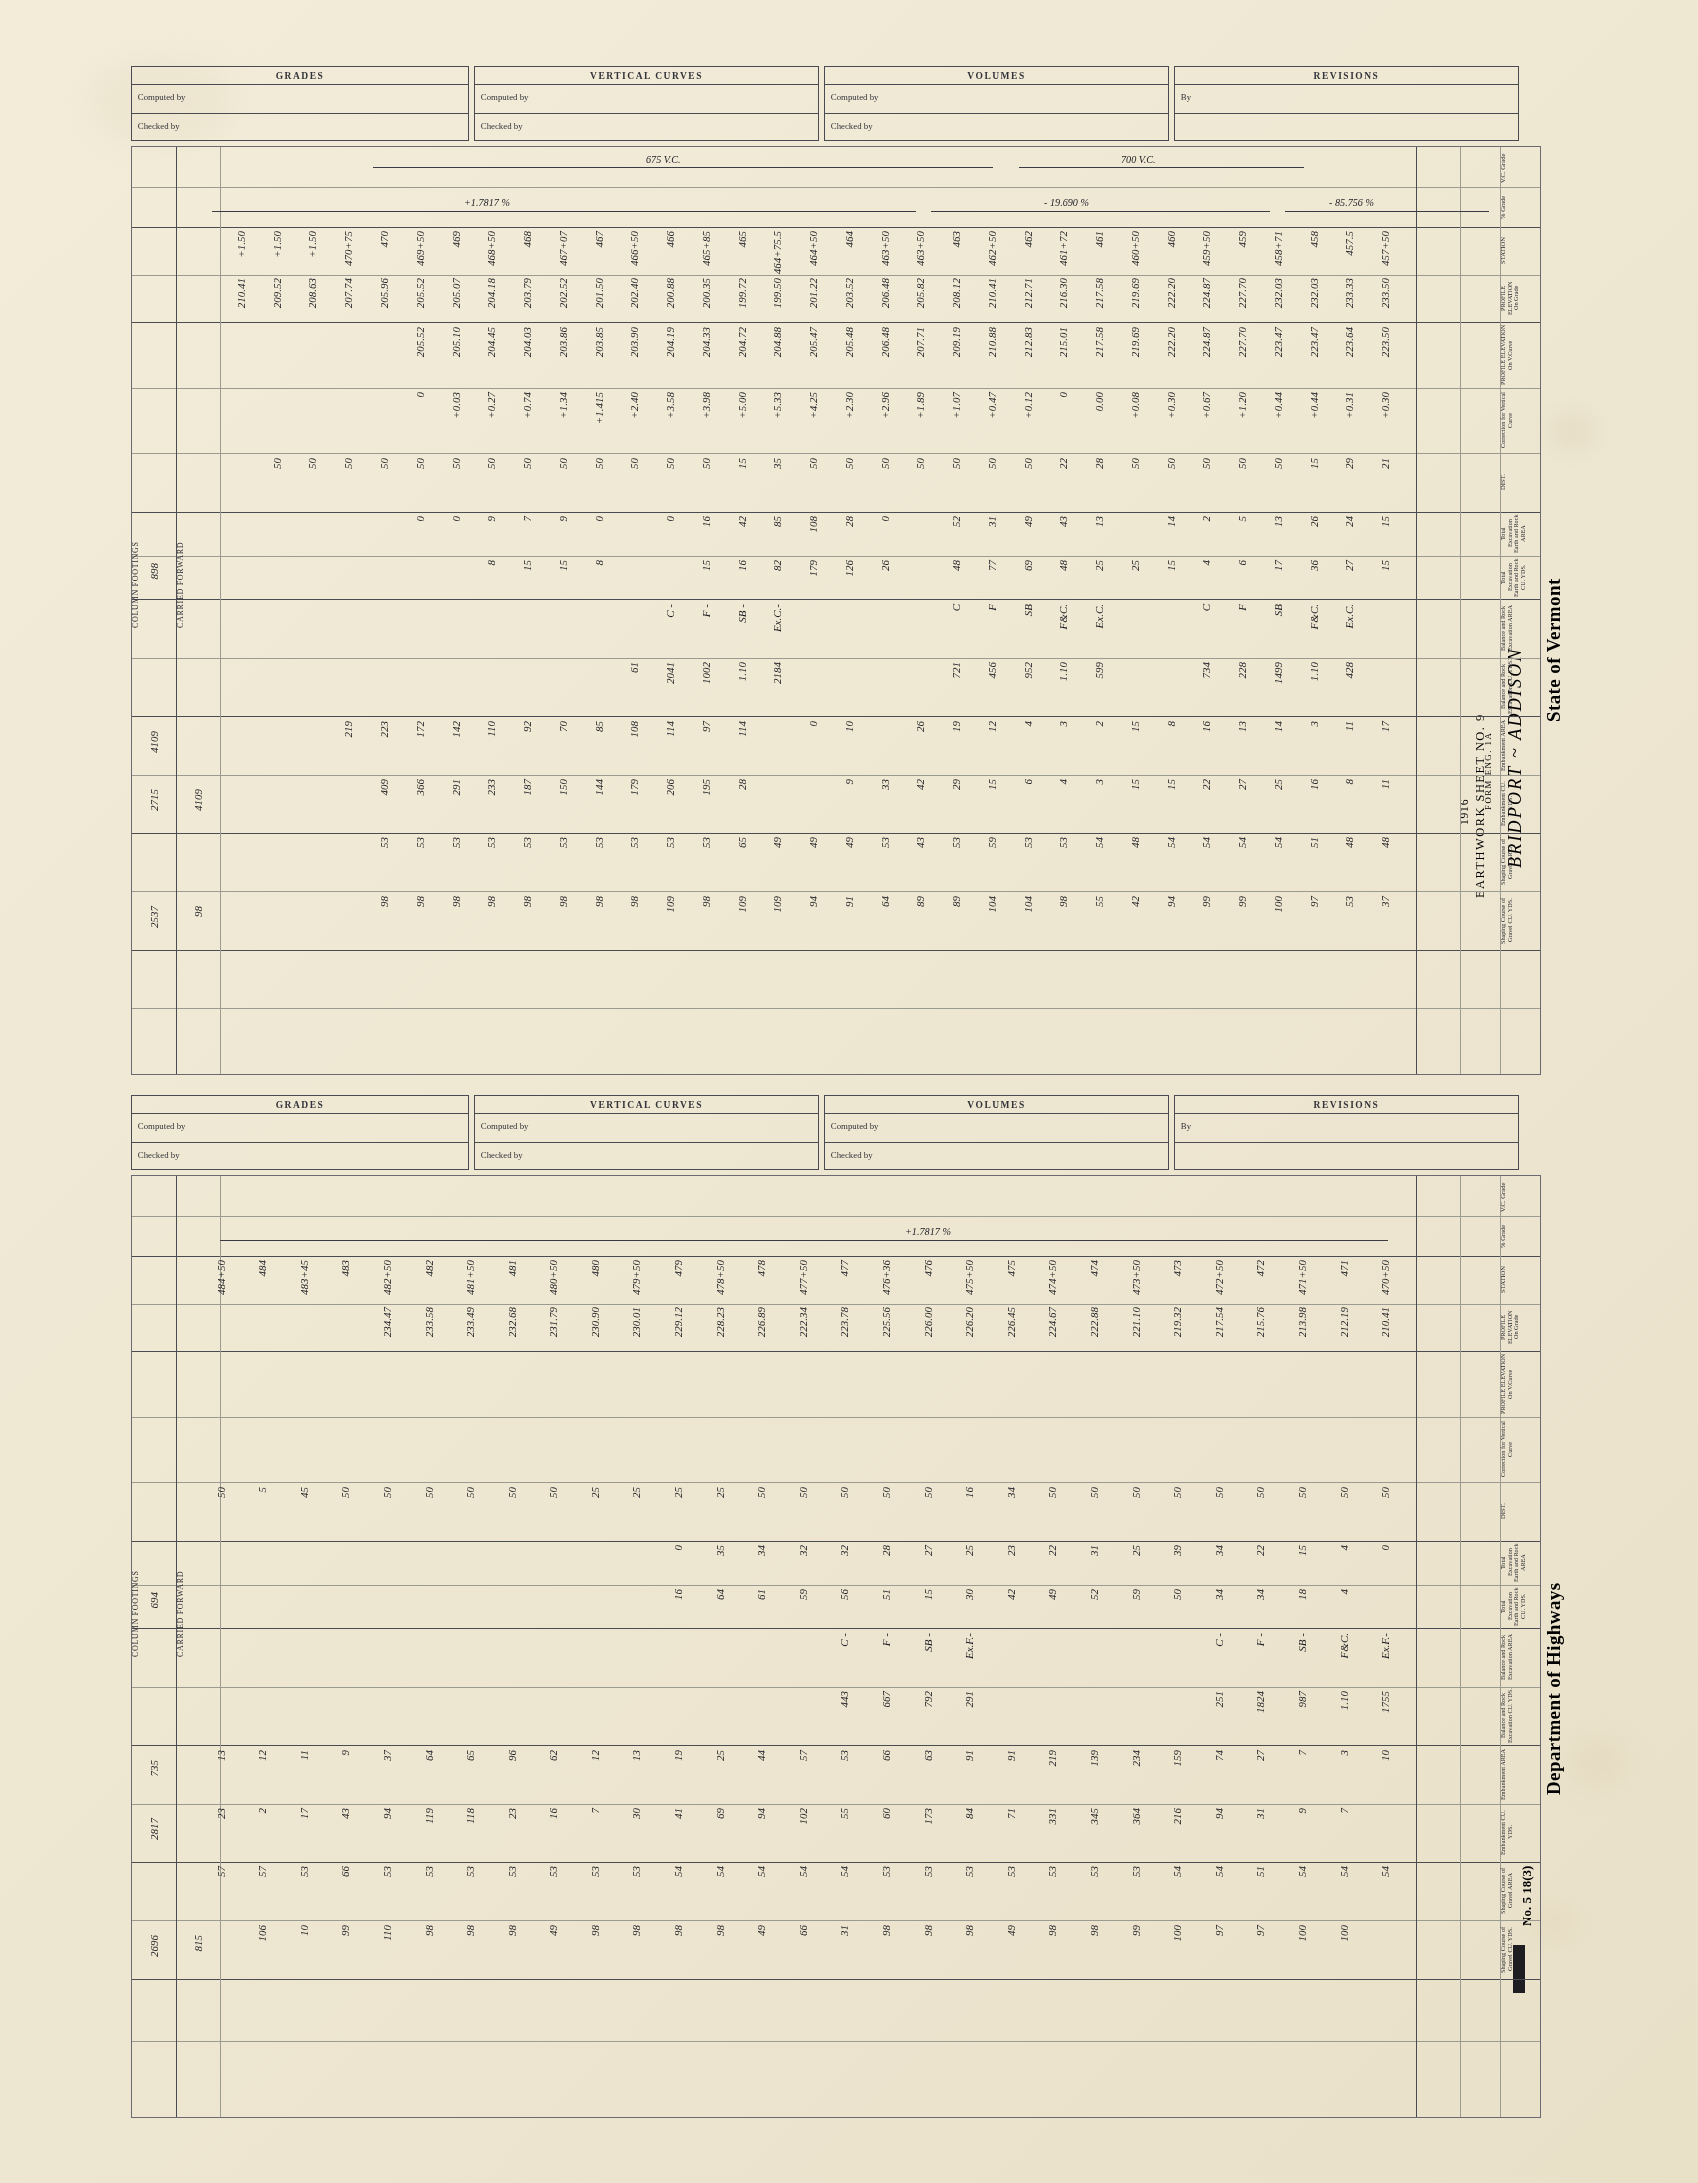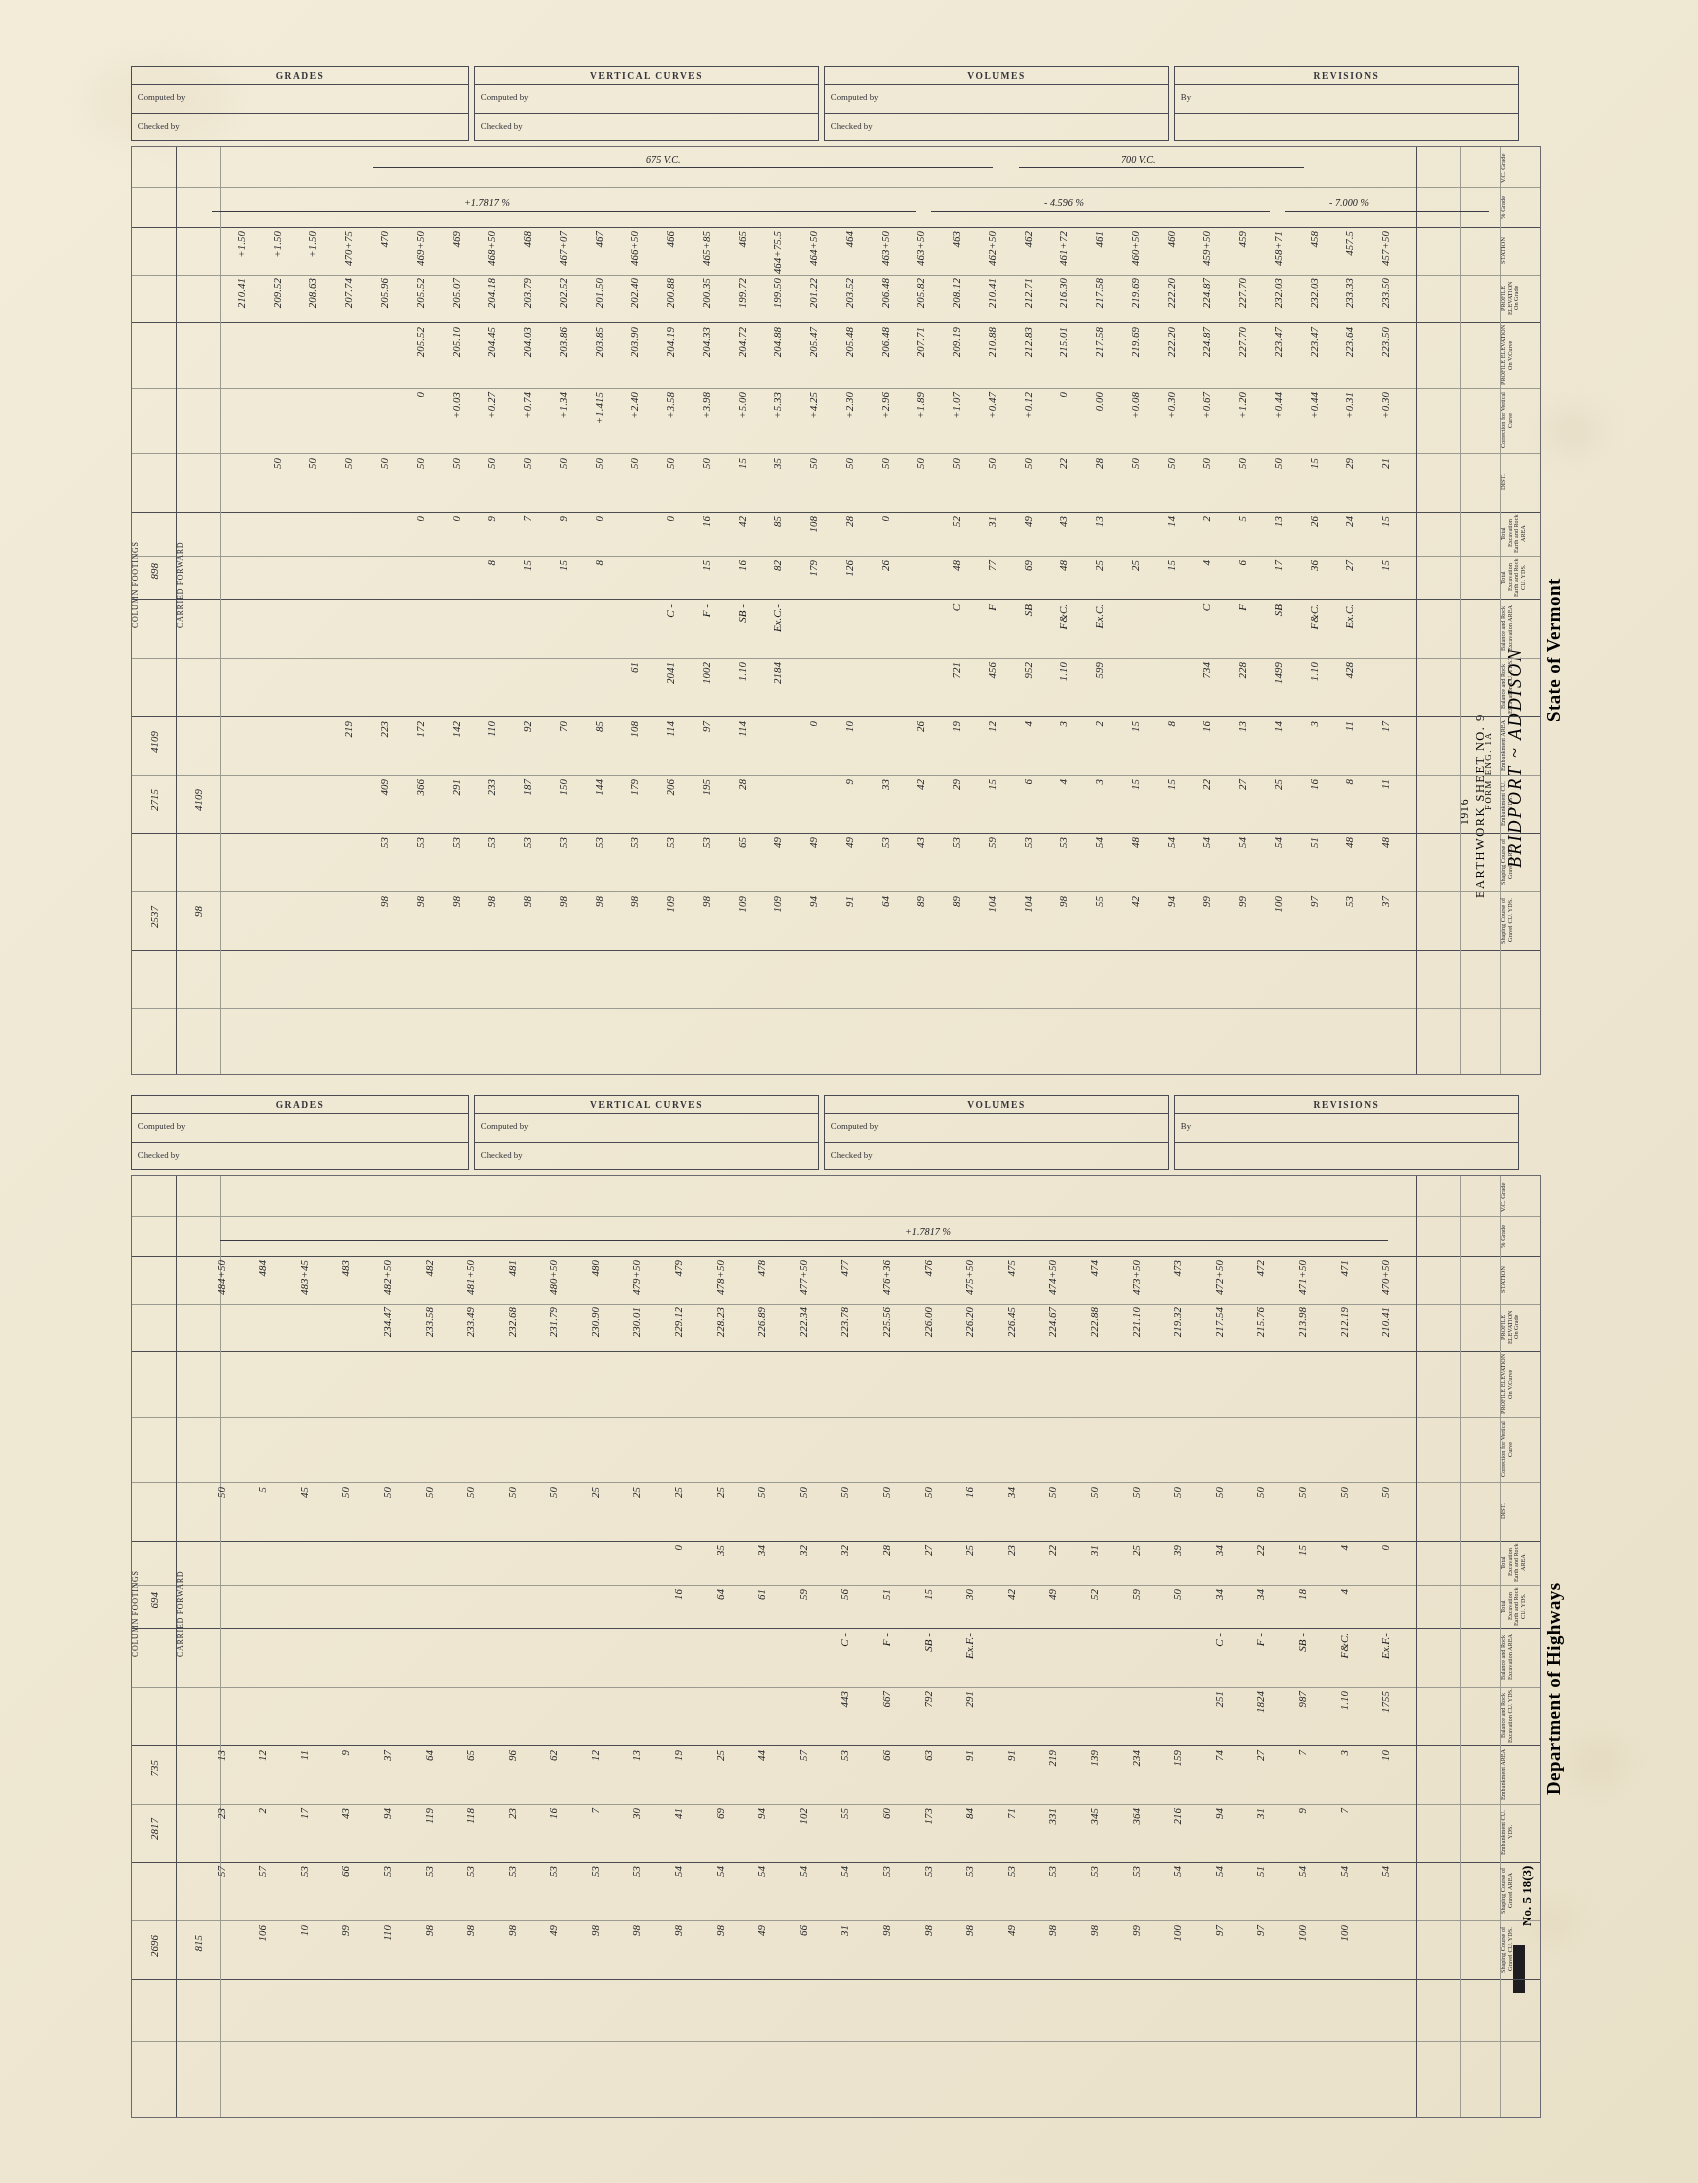--- a/index.html
+++ b/index.html
@@ -135,23 +135,23 @@
       <div class="colhdr vert" style="position:absolute;left:45px;top:343px;width:42px;height:190px;font-size:8px;letter-spacing:0.7px;">CARRIED FORWARD</div>
 
       <div>
         <div class="arrowline" style="left:241px;top:20.4px;width:620px;"></div>
         <div class="cap" style="left:514px;top:7.3px;">675 V.C.</div>
         <div class="arrowline" style="left:887px;top:20.4px;width:285px;"></div>
         <div class="cap" style="left:989px;top:7.3px;">700 V.C.</div>
         <div class="arrowline" style="left:80px;top:64px;width:704px;"></div>
         <div class="cap" style="left:332px;top:50px;">+1.7817 %</div>
         <div class="arrowline" style="left:799px;top:64px;width:339px;"></div>
-        <div class="cap" style="left:912px;top:50px;">- 4.596 %</div>
+        <div class="cap" style="left:912px;top:50px;">- 19.690 %</div>
         <div class="arrowline" style="left:1153px;top:64px;width:204px;"></div>
-        <div class="cap" style="left:1197px;top:50px;">- 7.000 %</div>
+        <div class="cap" style="left:1197px;top:50px;">- 85.756 %</div>
       </div>
 
       <div id="upper-rows">
           <div style="position: absolute; left: 1244px; top: 0px; width: 36px; height: 100%;">
             <div class="num ital vert" style="position: absolute; left: 2.9px; top: 84px; white-space: nowrap;">457+50</div>
             <div class="num ital vert" style="position: absolute; left: 2.9px; top: 131px; white-space: nowrap;">233.50</div>
             <div class="num ital vert" style="position: absolute; left: 2.9px; top: 180px; white-space: nowrap;">223.50</div>
             <div class="num ital vert" style="position: absolute; left: 2.9px; top: 245px; white-space: nowrap;">+0.30</div>
             <div class="num ital vert" style="position: absolute; left: 2.9px; top: 311px; white-space: nowrap;">21</div>
             <div class="num ital vert" style="position: absolute; left: 2.9px; top: 369px; white-space: nowrap;">15</div>

